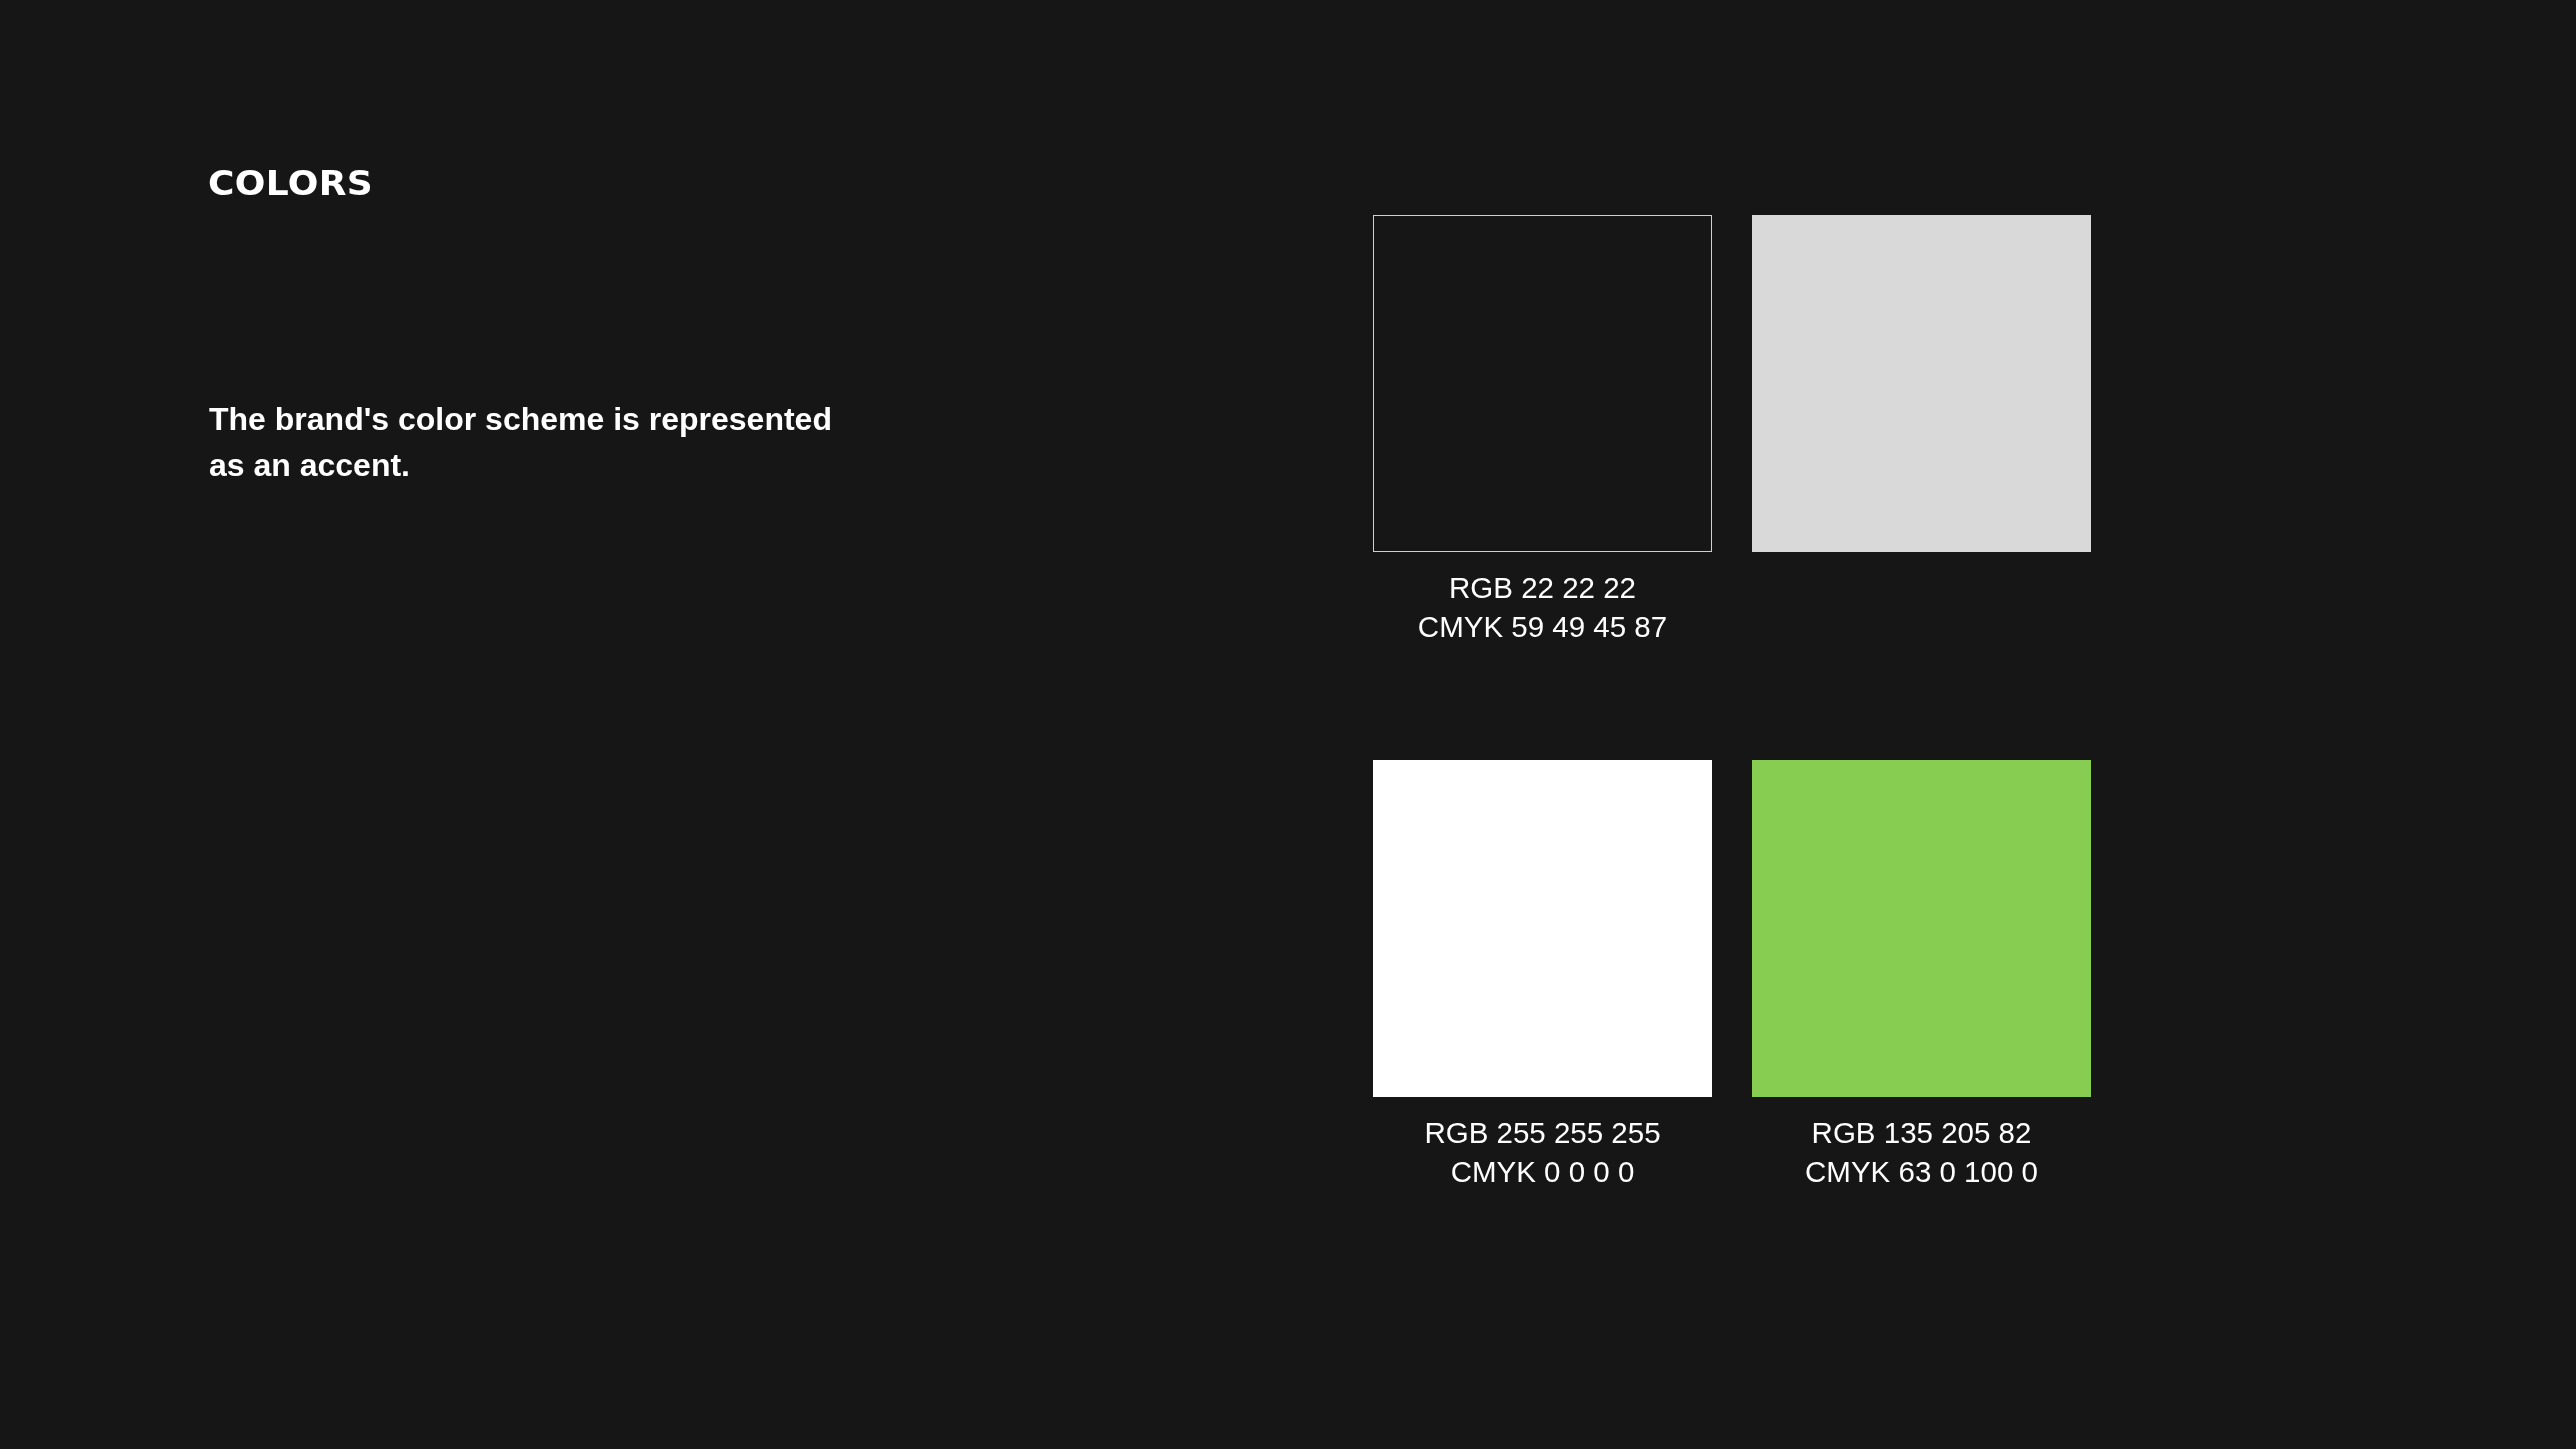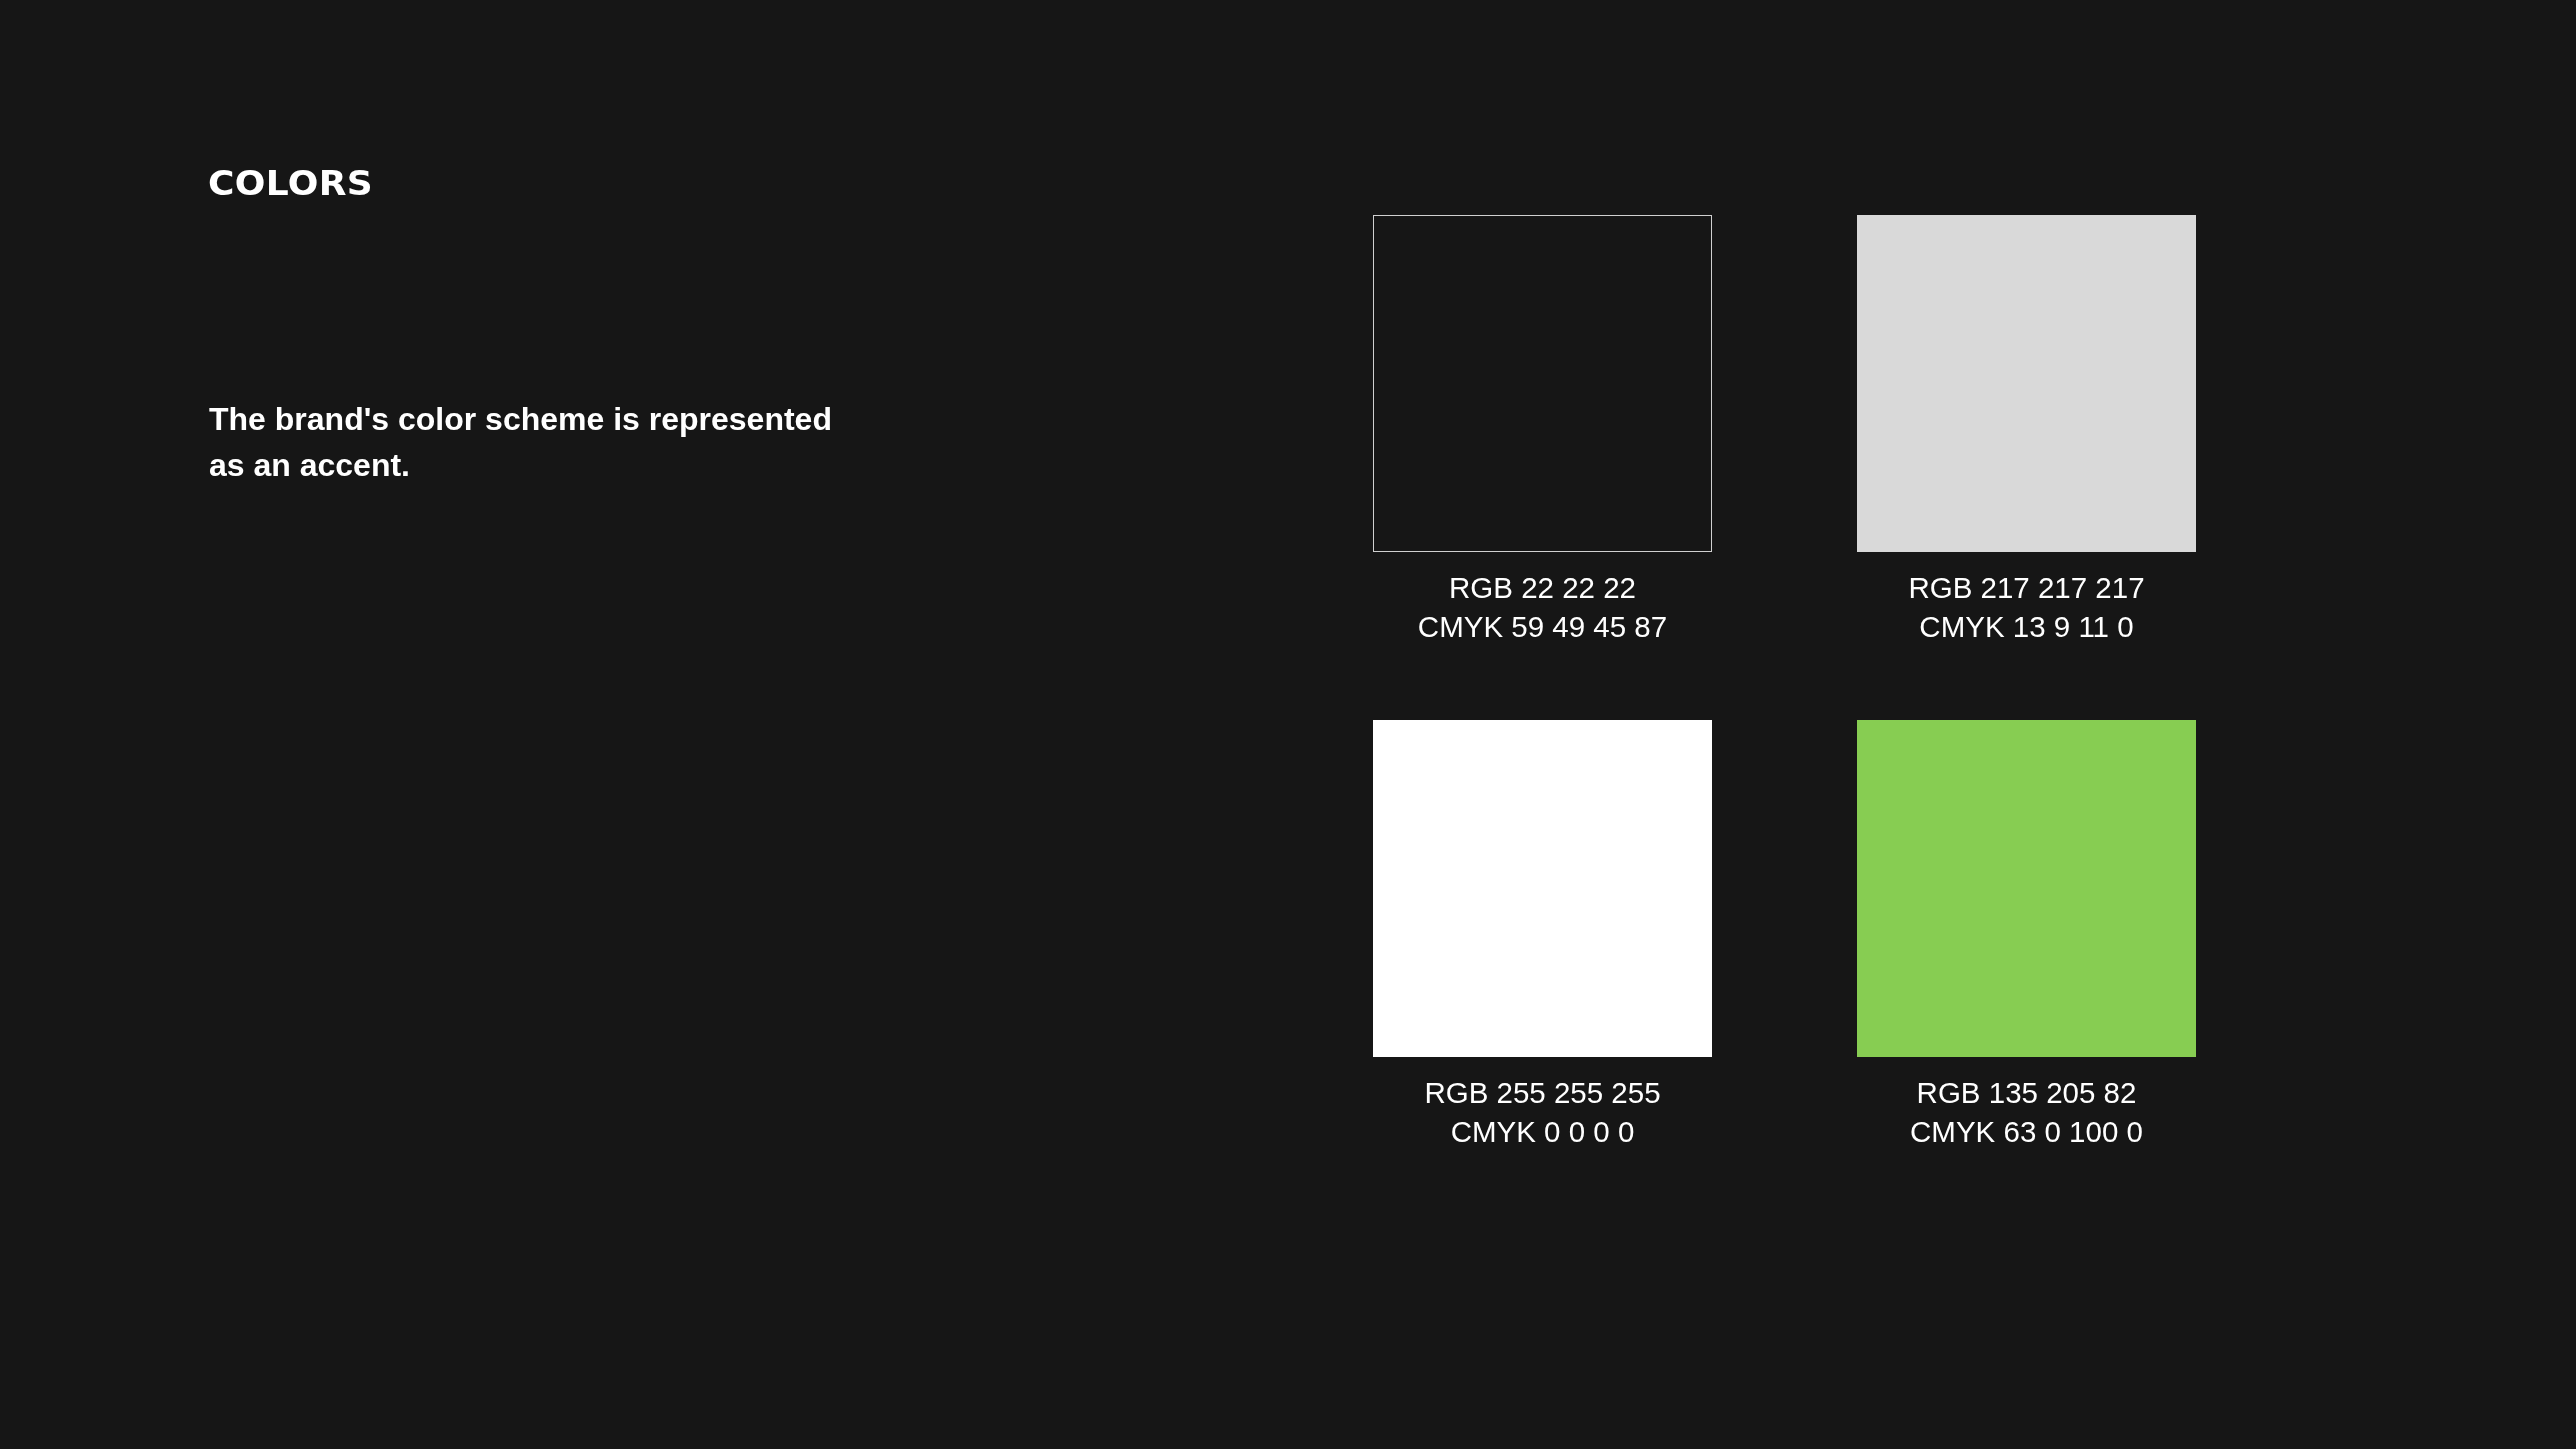--- a/index.html
+++ b/index.html
@@ -57,20 +57,21 @@
   .swatch-grid {
     position: absolute;
     left: 1373px;
     top: 215px;
     width: 822px;
     display: grid;
     grid-template-columns: 339px 339px;
     grid-template-rows: auto auto;
     column-gap: 145px;
     row-gap: 0px;
+    gap: 40px;
   }
 
   .swatch-cell {
     width: 339px;
   }
 
   .swatch-chip {
     width: 339px;
     height: 337px;
     box-sizing: border-box;
@@ -118,24 +119,20 @@
     <div class="swatch-cell row-1">
       <div class="swatch-chip bordered" style="background-color: rgb(22, 22, 22);"></div>
       <div class="swatch-caption">
         <span class="cap-line">RGB 22 22 22</span>
         <span class="cap-line">CMYK 59 49 45 87</span>
       </div>
     </div>
 
     <div class="swatch-cell row-1">
       <div class="swatch-chip" style="background-color: rgb(217, 217, 217);"></div>
-      <div class="swatch-caption">
-        <span class="cap-line">RGB 217 217 217</span>
-        <span class="cap-line">CMYK 13 9 11 0</span>
-      </div>
     </div>
 
     <div class="swatch-cell row-2">
       <div class="swatch-chip" style="background-color: rgb(255, 255, 255);"></div>
       <div class="swatch-caption">
         <span class="cap-line">RGB 255 255 255</span>
         <span class="cap-line">CMYK 0 0 0 0</span>
       </div>
     </div>
 

